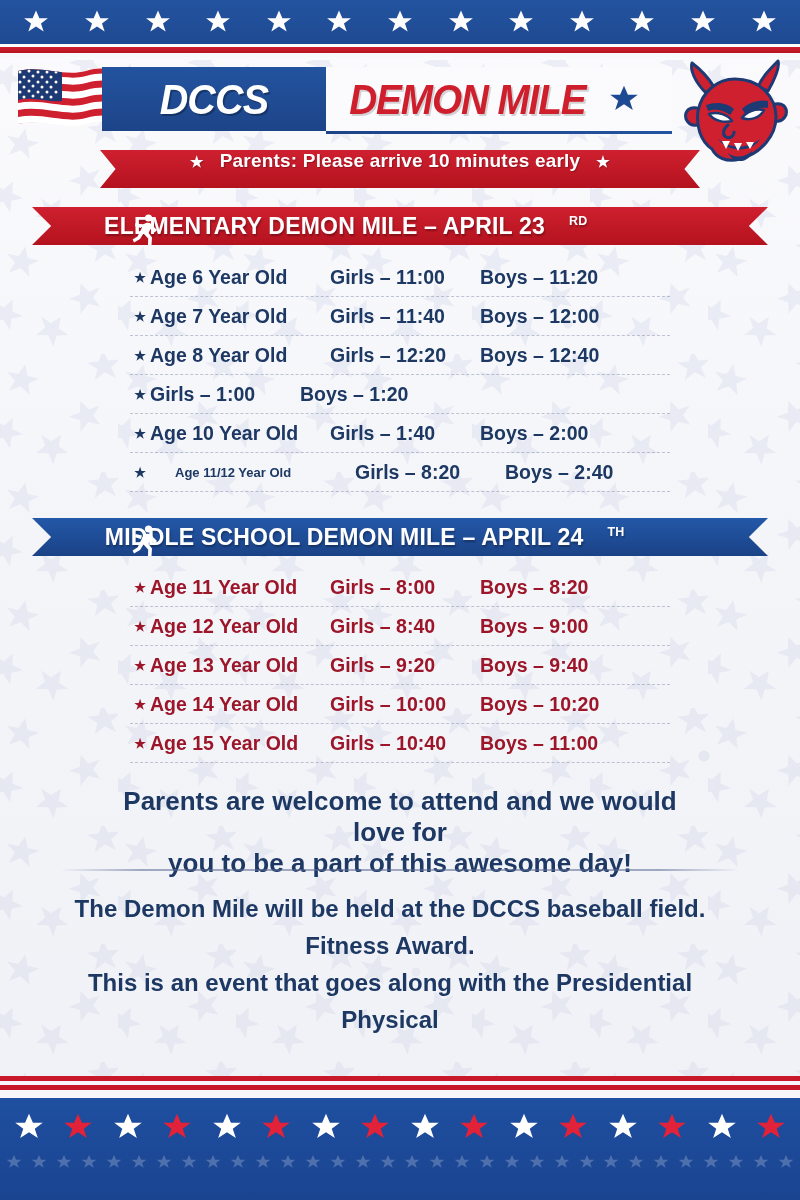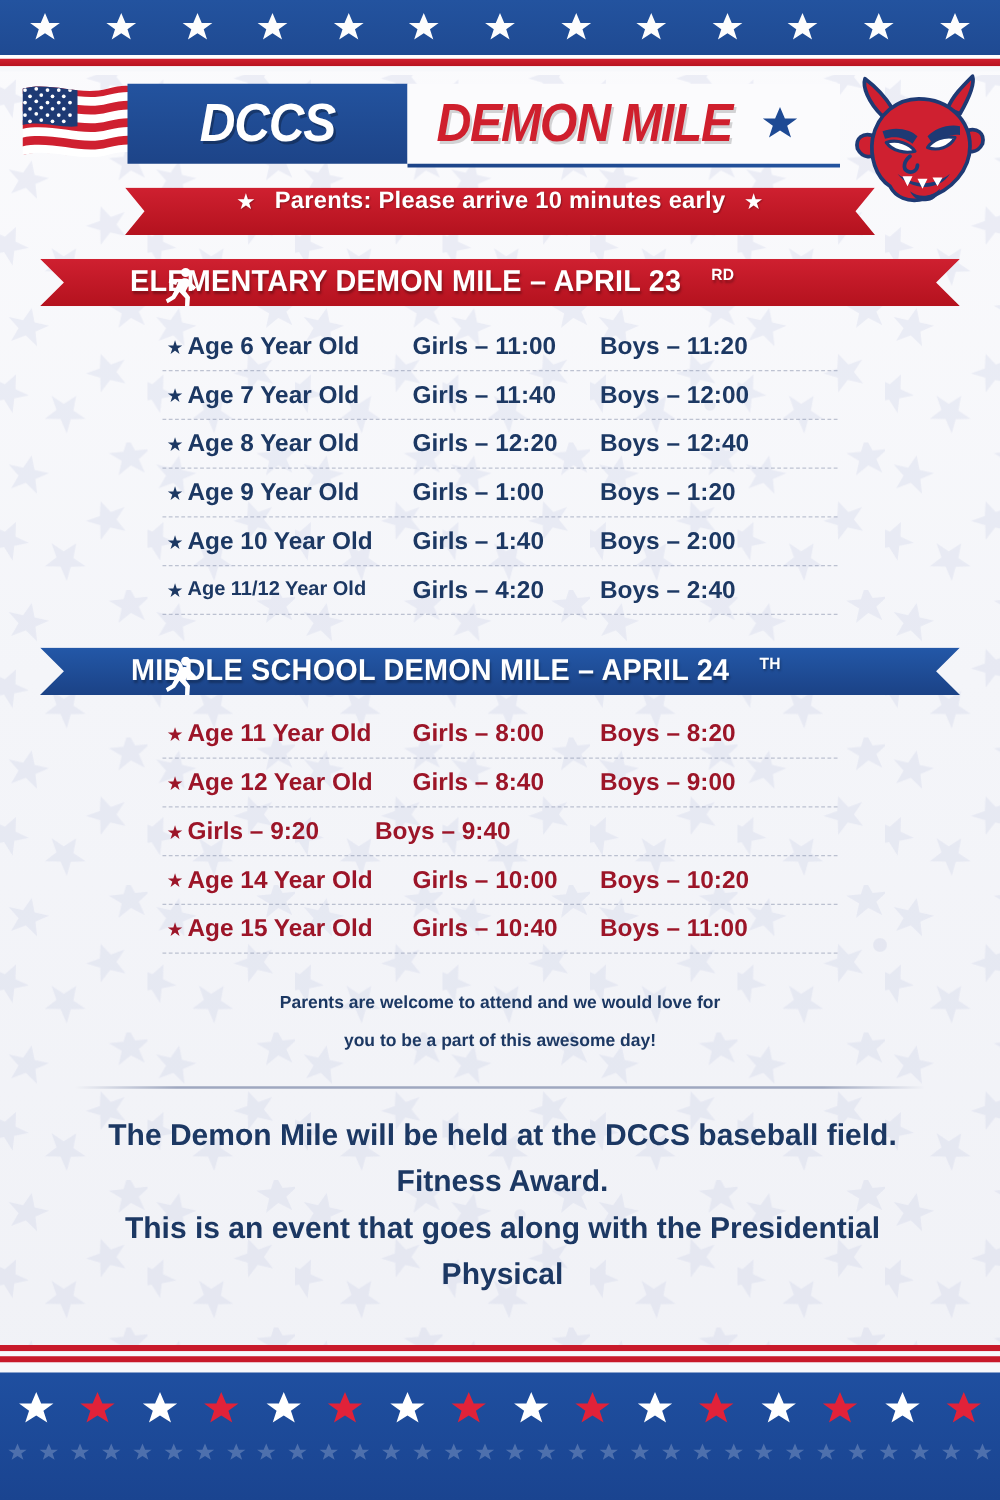--- a/index.html
+++ b/index.html
@@ -102,35 +102,35 @@
   .srow-item {
     display:flex; align-items:center; height:39px;
     border-bottom:1px dashed rgba(120,130,160,.45);
     font-weight:700; font-size:19.5px; white-space:nowrap;
   }
   .srow-item:last-child { border-bottom:1px dashed rgba(120,130,160,.45); }
   .bullet { width:20px; text-align:center; font-size:13px; }
   .c-age   { width:180px; }
   .c-girls { width:150px; }
   .c-boys  { width:150px; }
-  .sm { font-size:16px; }
+  .sm { font-size:13px;margin-left:25px; }
   .navy  { color:#1c3863; }
   .maroon{ color:#9c1528; }
 
   
   .para1 {
     position:absolute; left:100px; top:786px; width:600px;
-    text-align:center; color:#1c3863; font-size:14px; font-weight:600; line-height:31px;
+    text-align:center; color:#1c3863; font-size:26px; font-weight:600; line-height:31px;
   }
   .divider {
     position:absolute; left:60px; top:869px; width:680px; height:2px;
     background:linear-gradient(90deg, rgba(120,135,170,0) 0%, rgba(90,105,145,.55) 12%, rgba(90,105,145,.55) 88%, rgba(120,135,170,0) 100%);
   }
   .para2 {
-    position:absolute; left:52px; top:890px; width:700px;
+    position:absolute; left:40px; top:890px; width:700px;
     text-align:center; color:#1c3863; font-size:24px; font-weight:600; line-height:37px;
   }
   .para2 b { font-weight:900; }
 
   
   .foot-r1 { position:absolute; top:1076px; left:0; width:800px; height:5px; background:#c8192a; }
   .foot-w1 { position:absolute; top:1081px; left:0; width:800px; height:4px; background:#f7f8fb; }
   .foot-r2 { position:absolute; top:1085px; left:0; width:800px; height:5px; background:#c8192a; }
   .foot-w2 { position:absolute; top:1090px; left:0; width:800px; height:8px; background:#f7f8fb; }
   .foot-band {
@@ -343,34 +343,33 @@
       <span class="c-boys">Boys – 12:00</span>
     </div>
     <div class="srow-item navy">
       <span class="bullet">★</span>
       <span class="c-age">Age 8 Year Old</span>
       <span class="c-girls">Girls – 12:20</span>
       <span class="c-boys">Boys – 12:40</span>
     </div>
     <div class="srow-item navy">
       <span class="bullet">★</span>
-      <span class="c-age">Age 9 Year Old</span>
       <span class="c-girls">Girls – 1:00</span>
       <span class="c-boys">Boys – 1:20</span>
     </div>
     <div class="srow-item navy">
       <span class="bullet">★</span>
       <span class="c-age">Age 10 Year Old</span>
       <span class="c-girls">Girls – 1:40</span>
       <span class="c-boys">Boys – 2:00</span>
     </div>
     <div class="srow-item navy">
       <span class="bullet">★</span>
       <span class="c-age sm">Age 11/12 Year Old</span>
-      <span class="c-girls">Girls – 4:20</span>
+      <span class="c-girls">Girls – 8:20</span>
       <span class="c-boys">Boys – 2:40</span>
     </div>
   </div>
 
   <div class="section-ribbon" style="top:518px;">
     <div class="ribbon ribbon-blue">
       <div class="inner">
         <span class="section-title"><span>MIDDLE SCHOOL DEMON MILE – APRIL 24</span><sup>TH</sup></span>
       </div>
     </div>
@@ -391,20 +390,21 @@
       <span class="c-boys">Boys – 8:20</span>
     </div>
     <div class="srow-item maroon">
       <span class="bullet">★</span>
       <span class="c-age">Age 12 Year Old</span>
       <span class="c-girls">Girls – 8:40</span>
       <span class="c-boys">Boys – 9:00</span>
     </div>
     <div class="srow-item maroon">
       <span class="bullet">★</span>
+      <span class="c-age">Age 13 Year Old</span>
       <span class="c-girls">Girls – 9:20</span>
       <span class="c-boys">Boys – 9:40</span>
     </div>
     <div class="srow-item maroon">
       <span class="bullet">★</span>
       <span class="c-age">Age 14 Year Old</span>
       <span class="c-girls">Girls – 10:00</span>
       <span class="c-boys">Boys – 10:20</span>
     </div>
     <div class="srow-item maroon">

